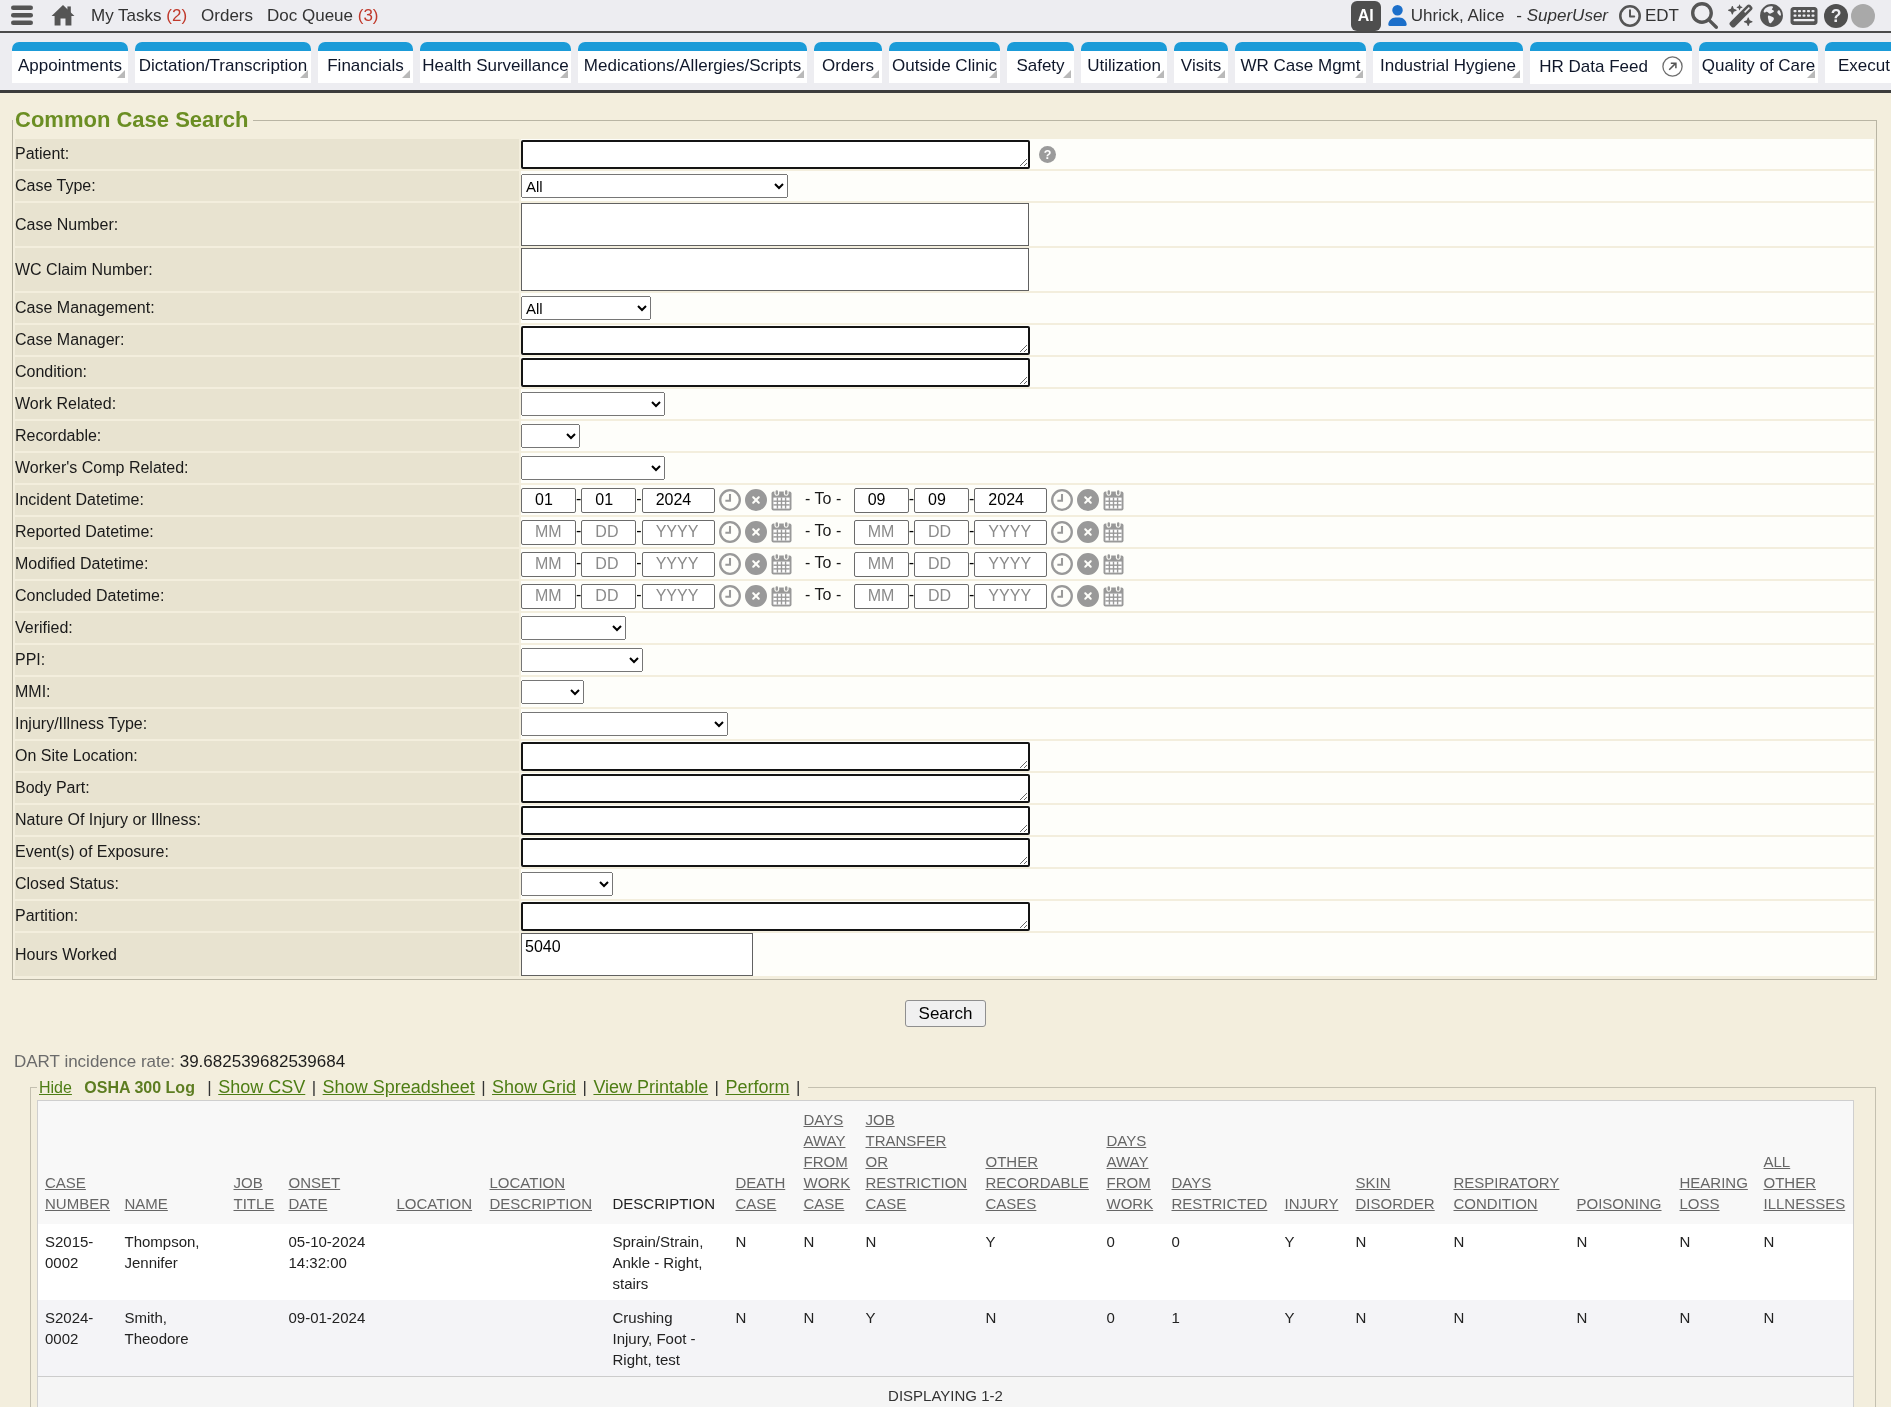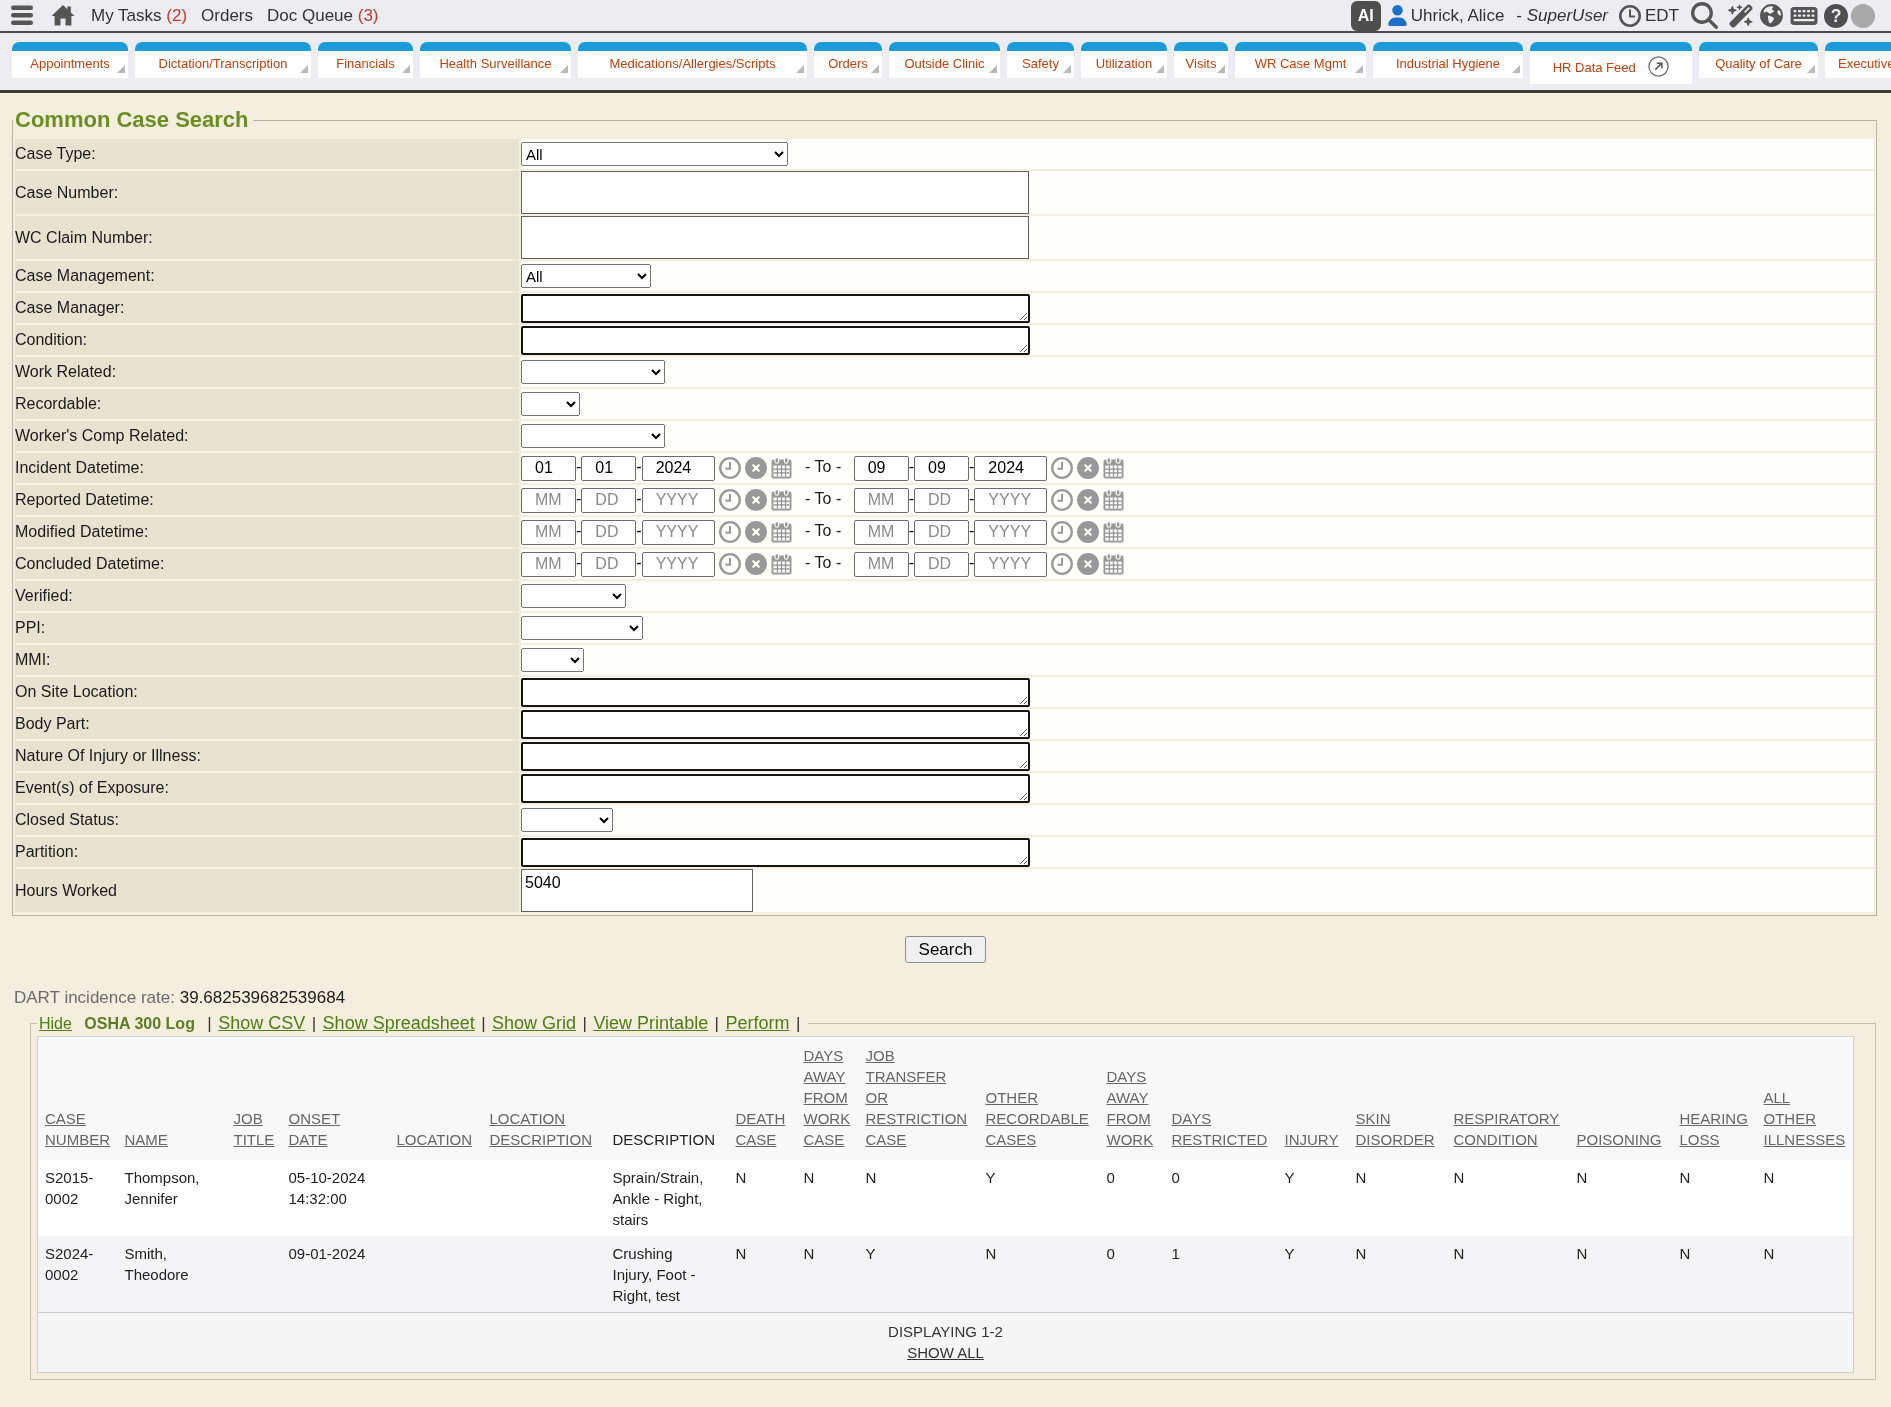--- a/index.html
+++ b/index.html
@@ -22,21 +22,21 @@
 
 #tabbar {
   background:#ededf1; height:57px; border-bottom:3px solid #3c3c3c;
   padding-left:12px; overflow:hidden; white-space:nowrap;
 }
 .tab {
   display:inline-block; position:relative; margin-right:7px; margin-top:9px;
   background:#fff; border-radius:7px 7px 0 0; vertical-align:top;
 }
 .tab .blue { display:block; height:9px; background:#1b9bd8; border-radius:7px 7px 0 0; }
-.tab .lbl { display:block; font-size:13px; color:#c2410c; padding:5px 0 7px 0; text-align:center; white-space:nowrap; }
+.tab .lbl { display:block; font-size:17px; color:#0f172a; padding:5px 0 7px 0; text-align:center; white-space:nowrap; }
 .tab .tri {
   position:absolute; right:3px; bottom:5px; width:0; height:0;
   border-style:solid; border-width:0 0 8px 8px;
   border-color:transparent transparent #b9b9b9 transparent;
 }
 
 fieldset.main {
   margin:14px 14px 0 12px; border:1px solid #b9b5a4; padding:4px 0 1px 0;
 }
 fieldset.main legend {
@@ -159,20 +159,27 @@
 
 <div id="tabbar"><div class="tab" style="width:116px"><span class="blue"></span><span class="lbl">Appointments</span><span class="tri"></span></div><div class="tab" style="width:176px"><span class="blue"></span><span class="lbl">Dictation/Transcription</span><span class="tri"></span></div><div class="tab" style="width:95px"><span class="blue"></span><span class="lbl">Financials</span><span class="tri"></span></div><div class="tab" style="width:151px"><span class="blue"></span><span class="lbl">Health Surveillance</span><span class="tri"></span></div><div class="tab" style="width:229px"><span class="blue"></span><span class="lbl">Medications/Allergies/Scripts</span><span class="tri"></span></div><div class="tab" style="width:68px"><span class="blue"></span><span class="lbl">Orders</span><span class="tri"></span></div><div class="tab" style="width:111px"><span class="blue"></span><span class="lbl">Outside Clinic</span><span class="tri"></span></div><div class="tab" style="width:67px"><span class="blue"></span><span class="lbl">Safety</span><span class="tri"></span></div><div class="tab" style="width:86px"><span class="blue"></span><span class="lbl">Utilization</span><span class="tri"></span></div><div class="tab" style="width:54px"><span class="blue"></span><span class="lbl">Visits</span><span class="tri"></span></div><div class="tab" style="width:131px"><span class="blue"></span><span class="lbl">WR Case Mgmt</span><span class="tri"></span></div><div class="tab" style="width:150px"><span class="blue"></span><span class="lbl">Industrial Hygiene</span><span class="tri"></span></div><div class="tab" style="width:162px"><span class="blue"></span><span class="lbl">HR Data Feed <svg width="21" height="21" viewBox="0 0 21 21" style="vertical-align:-5px;margin-left:9px;">
           <circle cx="10.5" cy="10.5" r="9.6" fill="#fff" stroke="#6e6e6e" stroke-width="1.3"></circle>
           <path d="M7.2 13.8 L13.6 7.4 M8.8 7.2 L13.9 7.2 L13.9 12.3" stroke="#555" stroke-width="1.5" fill="none"></path>
         </svg></span></div><div class="tab" style="width:119px"><span class="blue"></span><span class="lbl">Quality of Care</span><span class="tri"></span></div><div class="tab" style="width:170px"><span class="blue"></span><span class="lbl" style="text-align:left;padding-left:13px;">Executive Dashboard</span></div></div>
 
 <fieldset class="main">
 <legend>Common Case Search</legend>
 <table class="form">
 <tbody>
+        <tr>
+          <td class="lab">Patient:</td>
+          <td class="val"><textarea class="ta" rows="1" style=""></textarea><svg width="17" height="17" viewBox="0 0 17 17" style="vertical-align:middle;margin-left:9px;">
+              <circle cx="8.5" cy="8.5" r="8.5" fill="#9b9b9b"></circle>
+              <text x="8.6" y="13.1" font-family="Liberation Sans, sans-serif" font-size="12.5" font-weight="bold" fill="#fff" text-anchor="middle">?</text>
+            </svg></td>
+        </tr>
 <tr>
           <td class="lab">Case Type:</td>
           <td class="val"><select class="sel" style="width:265px;"><option>All</option></select></td>
         </tr>
 <tr>
           <td class="lab">Case Number:</td>
           <td class="val"><input class="tx" style="width: 503px;"></td>
         </tr>
 <tr>
           <td class="lab">WC Claim Number:</td>
@@ -374,20 +381,24 @@
           <td class="lab">Verified:</td>
           <td class="val"><select class="sel" style="width:103px;"><option></option></select></td>
         </tr>
 <tr>
           <td class="lab">PPI:</td>
           <td class="val"><select class="sel" style="width:120px;"><option></option></select></td>
         </tr>
 <tr>
           <td class="lab">MMI:</td>
           <td class="val"><select class="sel" style="width:61px;"><option></option></select></td>
+        </tr>
+<tr>
+          <td class="lab">Injury/Illness Type:</td>
+          <td class="val"><select class="sel" style="width:205px;"><option></option></select></td>
         </tr>
 <tr>
           <td class="lab">On Site Location:</td>
           <td class="val"><textarea class="ta" rows="1" style=""></textarea></td>
         </tr>
 <tr>
           <td class="lab">Body Part:</td>
           <td class="val"><textarea class="ta" rows="1" style=""></textarea></td>
         </tr>
 <tr>

